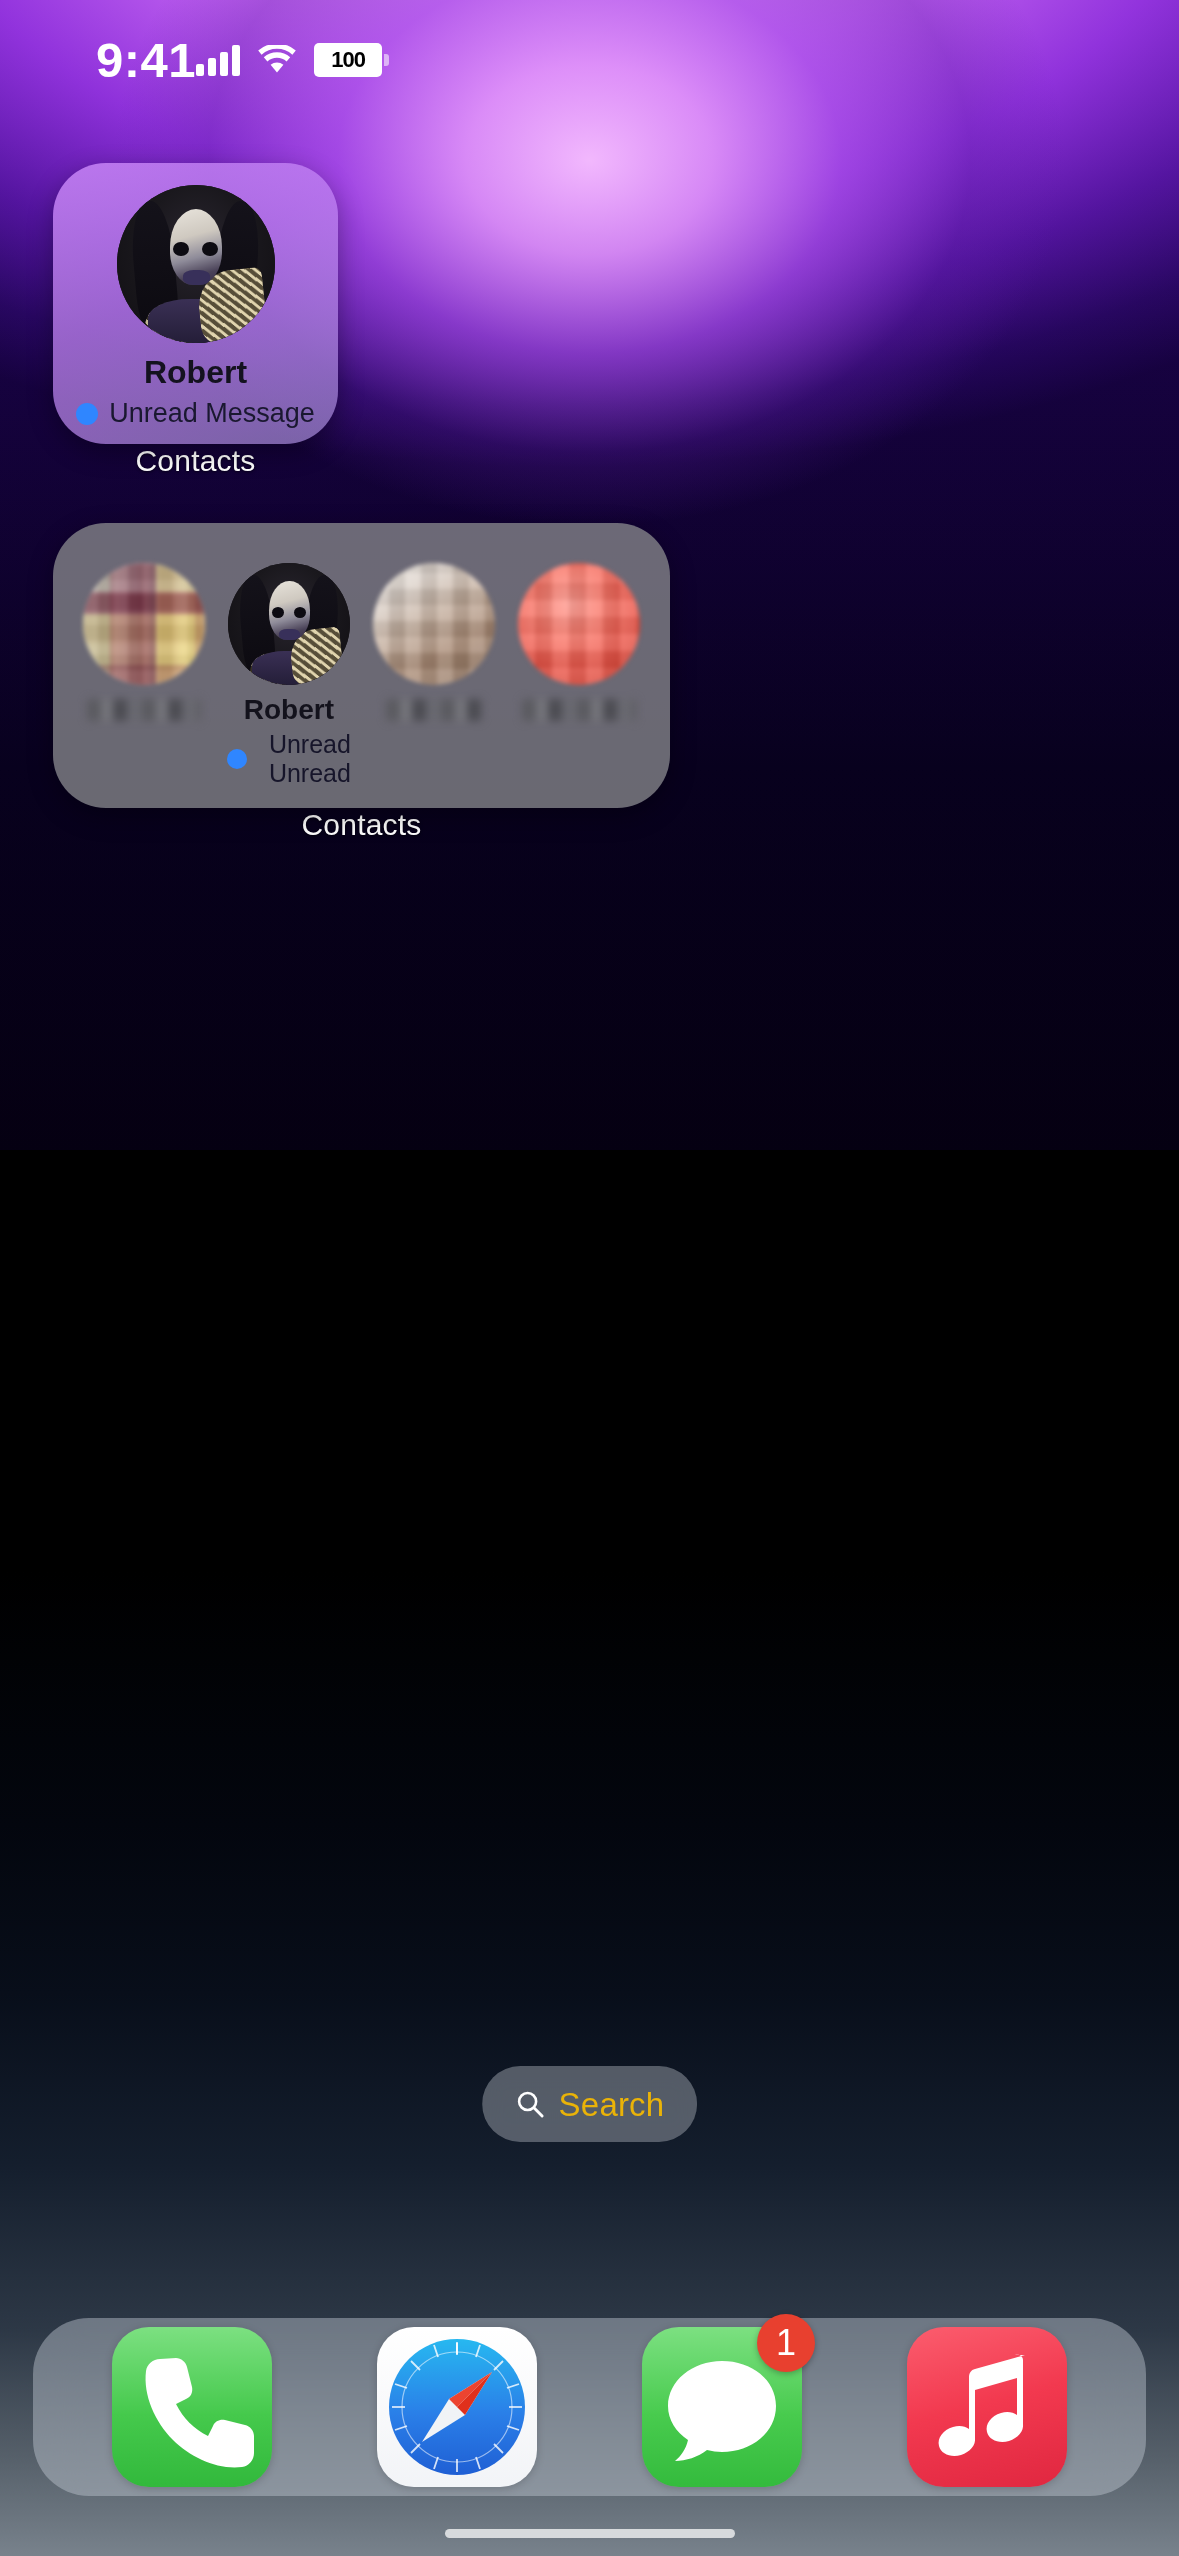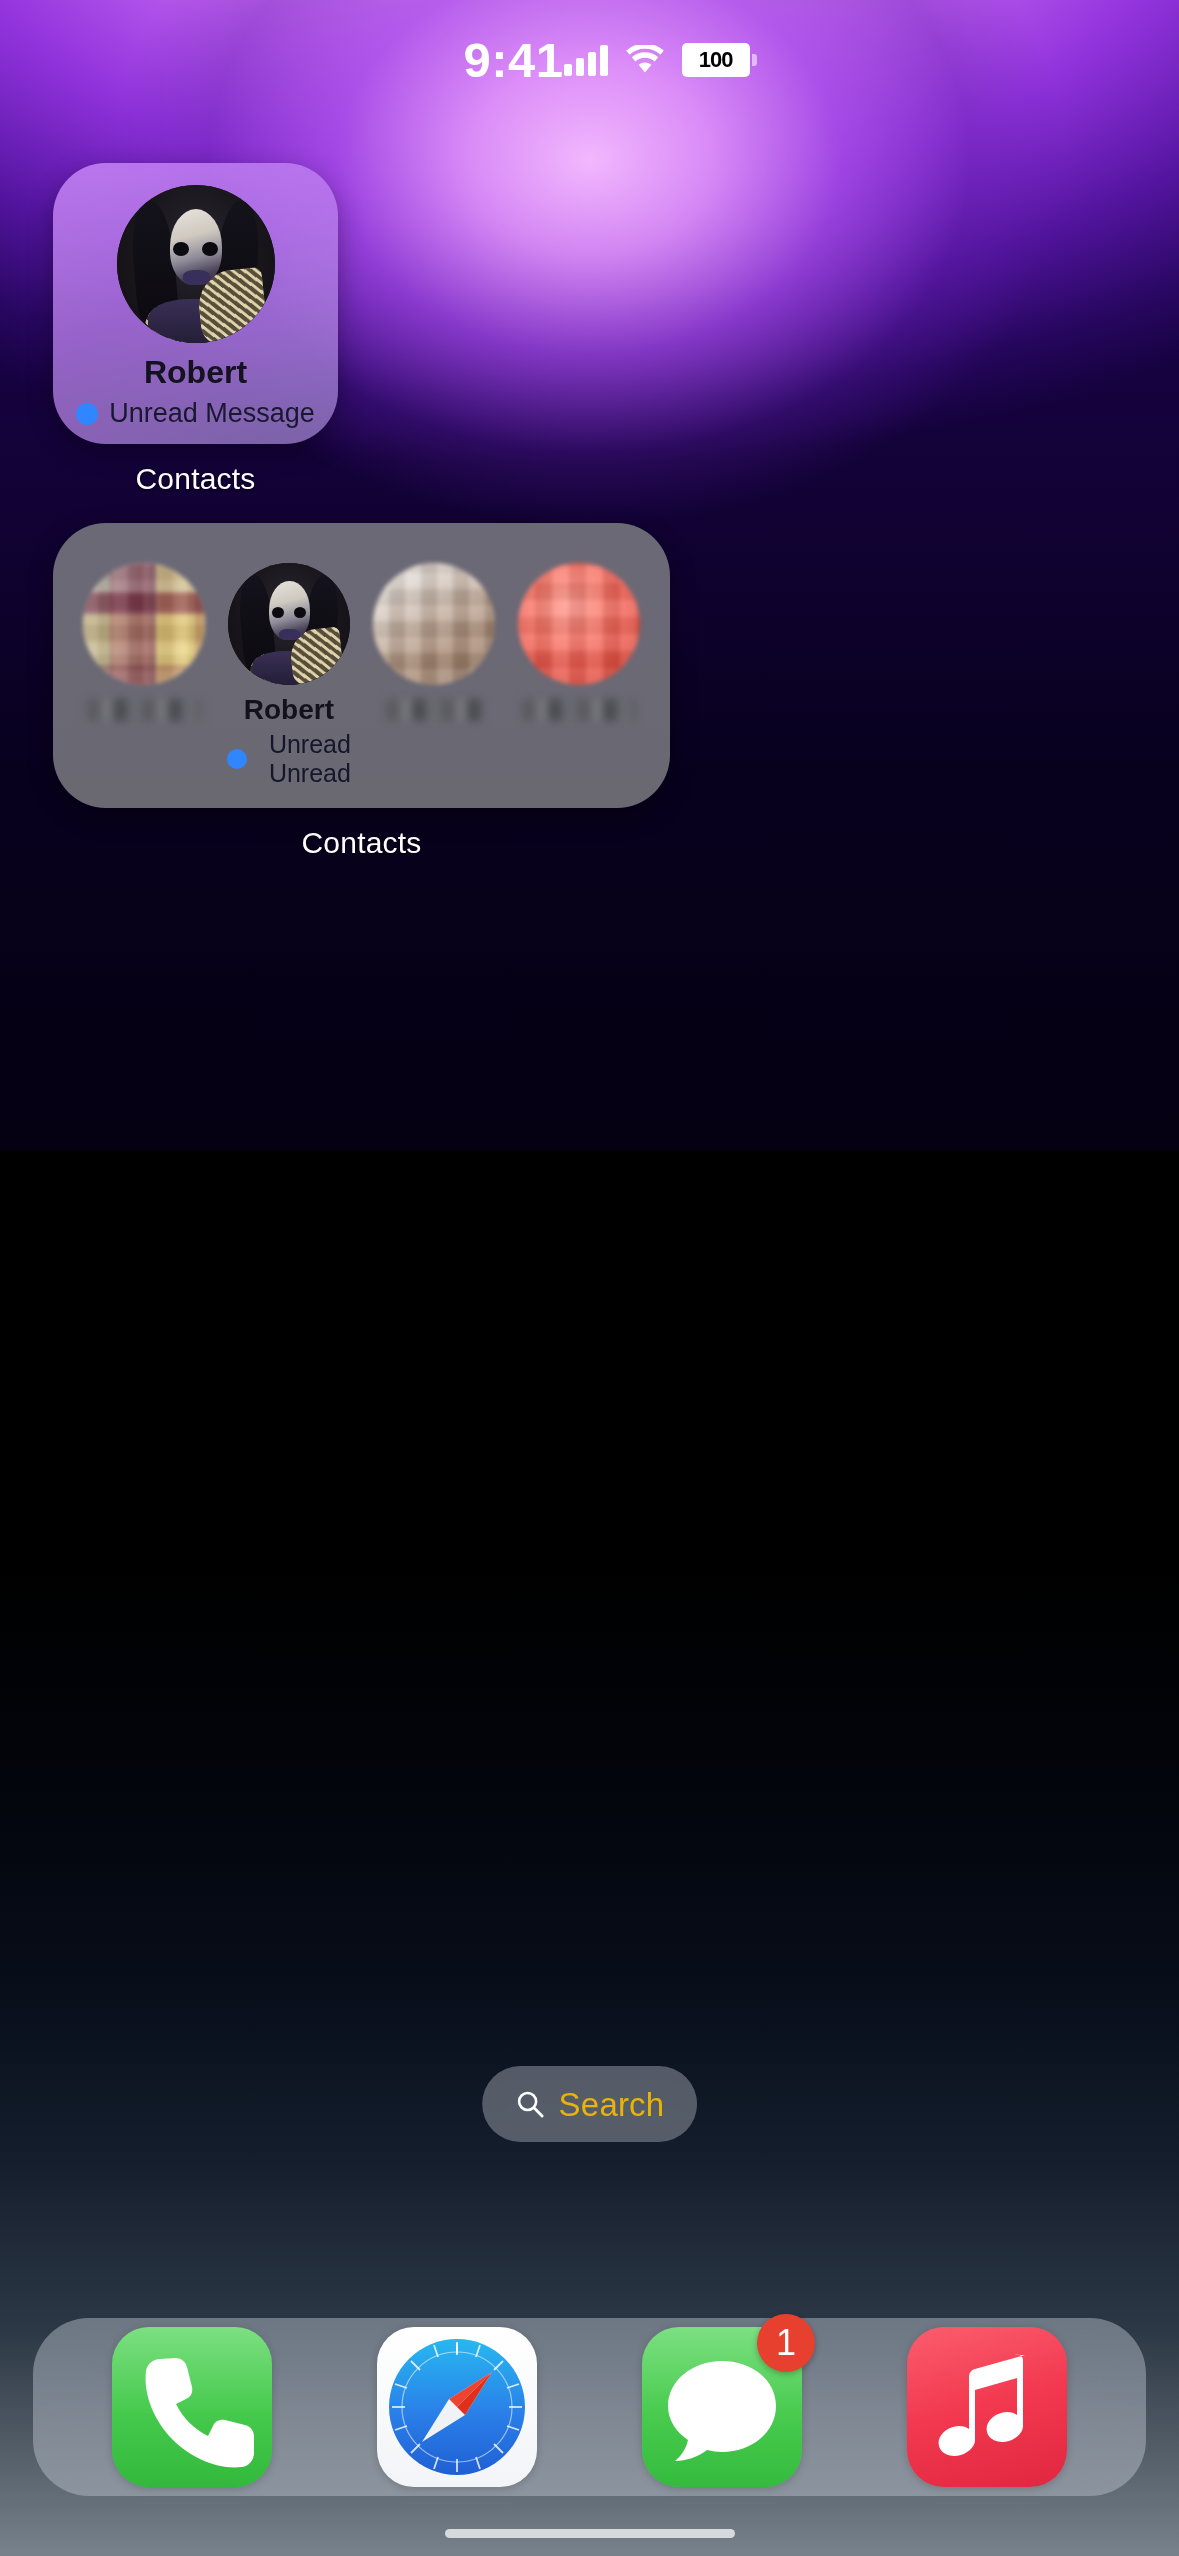--- a/index.html
+++ b/index.html
@@ -24,21 +24,21 @@
     background:linear-gradient(180deg, rgba(0,0,0,1) 0%, rgba(0,0,0,1) 30%, rgba(3,6,14,1) 48%, rgba(8,14,26,1) 60%, rgba(20,30,45,1) 72%, rgba(45,56,70,1) 84%, rgba(86,96,106,1) 93%, rgba(120,130,140,1) 100%);
   }
   #wallpaper-glow{
     position:absolute; left:-10%; top:-420px; width:120%; height:1000px;
     background:radial-gradient(ellipse 560px 430px at 50% 58%, rgba(246,190,255,.95) 0%, rgba(226,150,250,.85) 22%, rgba(168,78,232,.65) 45%, rgba(92,28,165,.30) 68%, rgba(0,0,0,0) 85%);
   }
 
   
   #statusbar{
     position:absolute; top:0; left:0; right:0; height:120px;
-    display:flex; align-items:center; justify-content:center;
+    display:flex; align-items:center; justify-content:flex-start;
     padding:0 62px 0 96px; color:#fff; z-index:30;
   }
   #clock{ font-size:49px; font-weight:600; letter-spacing:.5px; line-height:1; }
   .status-right{ display:flex; align-items:center; gap:17px; }
 
   .sig{ display:flex; align-items:flex-end; gap:4px; height:32px; }
   .sig i{ display:block; width:8px; background:#fff; border-radius:2px; }
   .sig i:nth-child(1){ height:12px; }
   .sig i:nth-child(2){ height:18px; }
   .sig i:nth-child(3){ height:24px; }
@@ -64,21 +64,21 @@
 
   .widget-wrap{ position:absolute; }
   .widget{
     border-radius:53px;
     overflow:hidden;
     position:relative;
     box-shadow:0 8px 26px rgba(0,0,0,.32);
   }
   .widget-label{
     text-align:center; color:#fff; font-size:30px;
-    margin-top:18px; text-shadow:0 1px 3px rgba(0,0,0,.6);
+    text-shadow:0 1px 3px rgba(0,0,0,.6);
     letter-spacing:.2px;
   }
 
   
   #widget-small-wrap{ left:53px; top:163px; width:285px; }
   #widget-small{
     width:285px; height:281px;
     background:linear-gradient(150deg, rgba(206,140,250,.80) 0%, rgba(191,131,240,.74) 42%, rgba(163,140,210,.70) 100%);
     display:flex; flex-direction:column; align-items:center;
     padding-top:22px;

